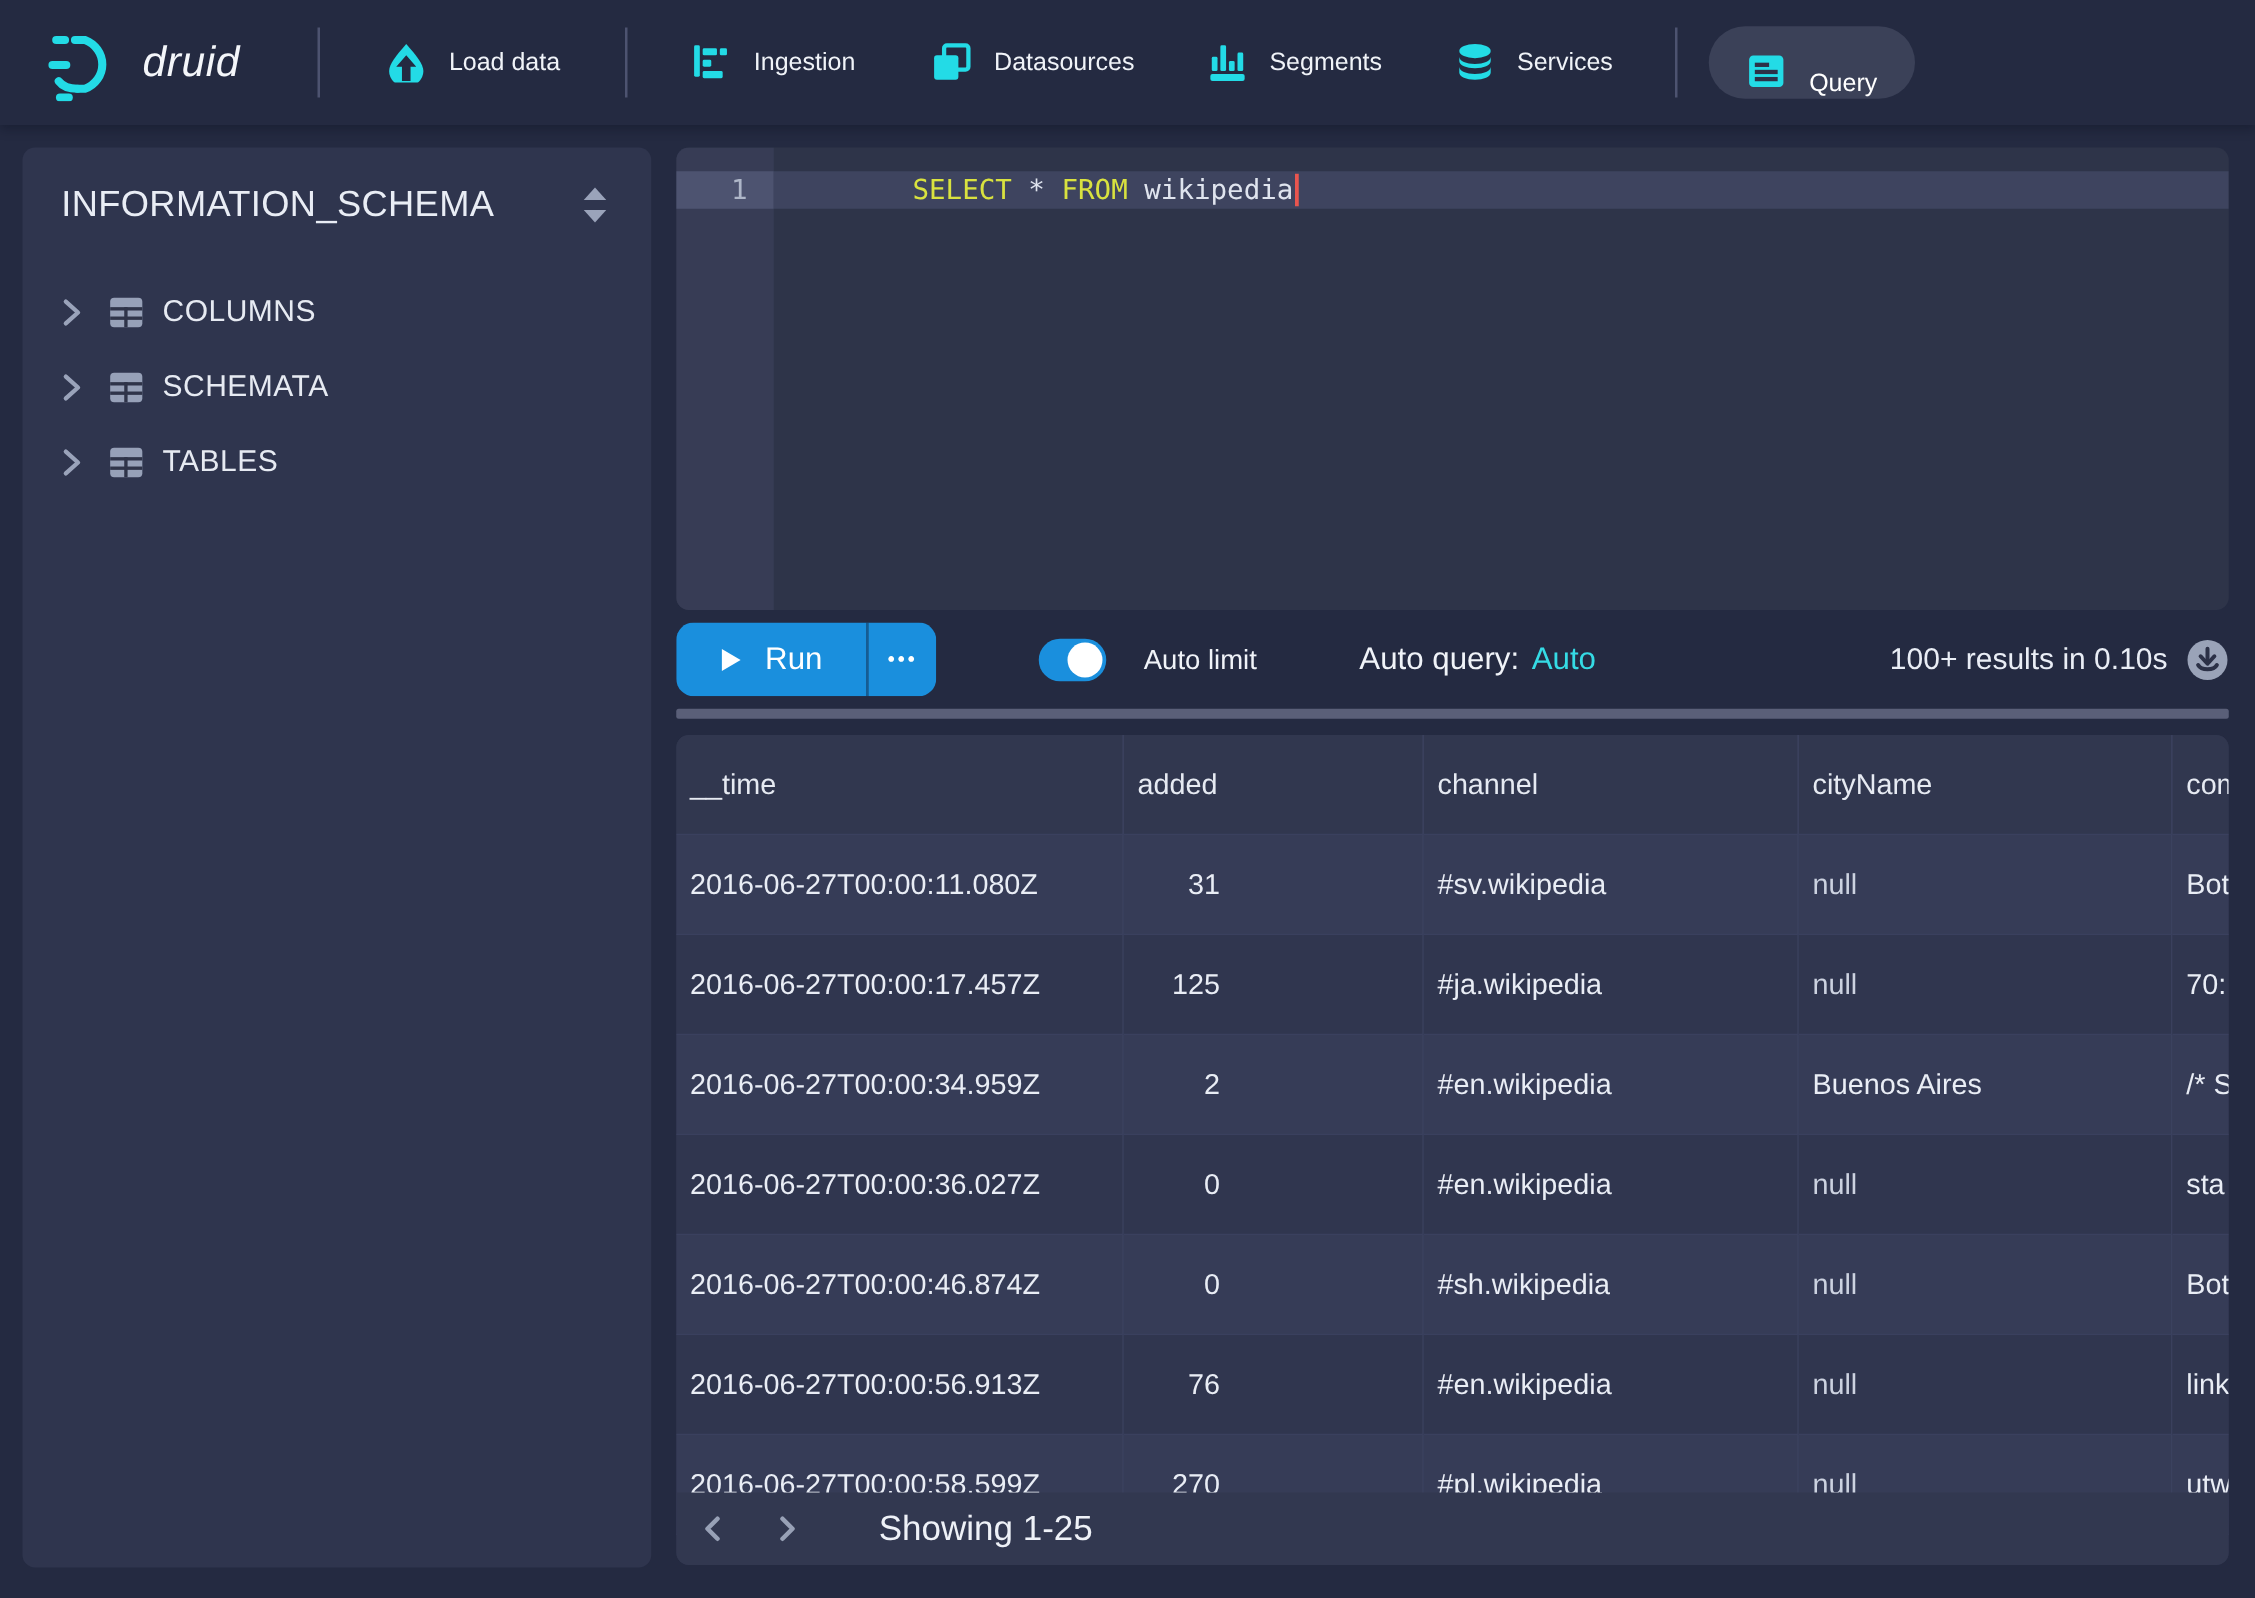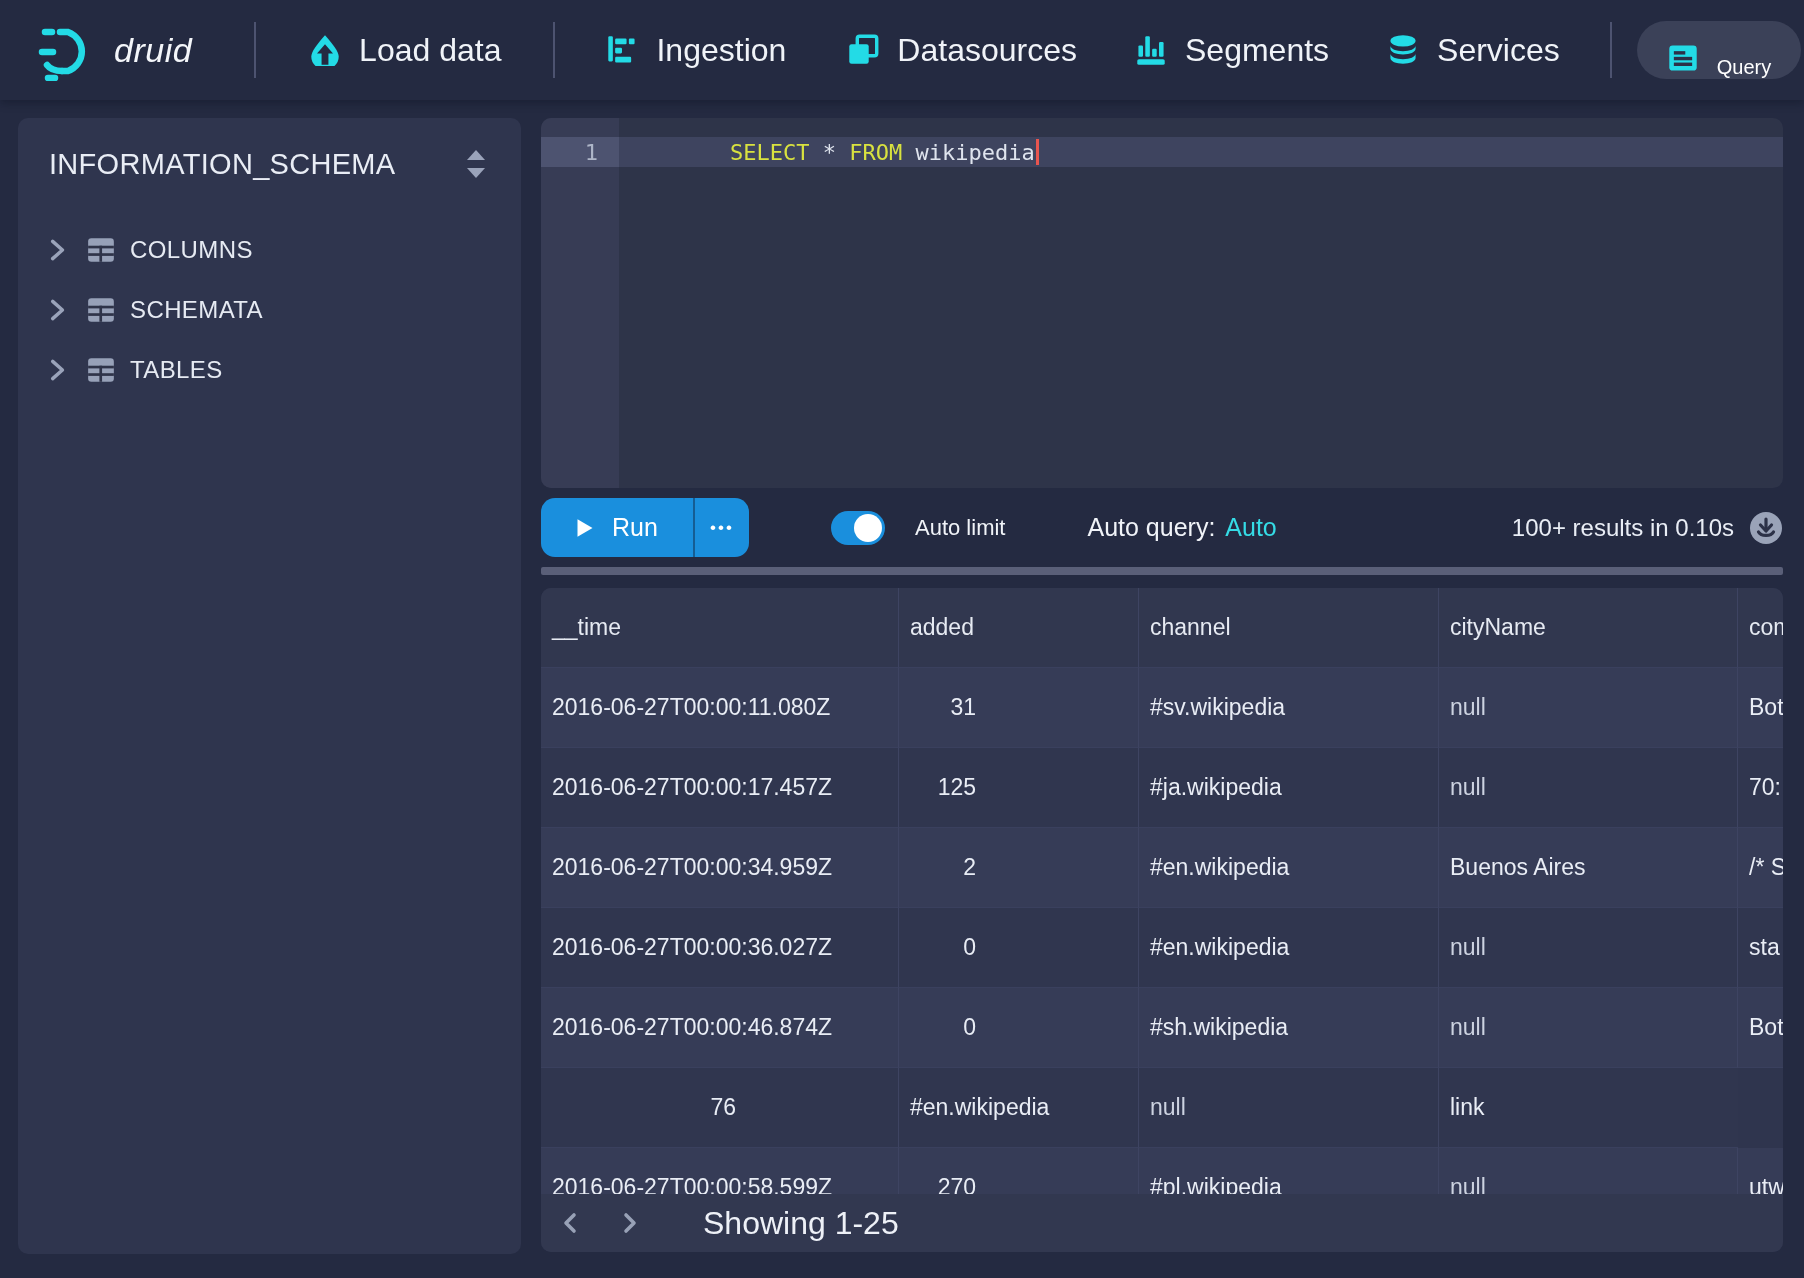--- a/index.html
+++ b/index.html
@@ -29,21 +29,21 @@
     box-shadow:0 3px 8px rgba(10,14,28,.35);
   }
   .brand{display:flex;align-items:center;gap:14px;margin-left:38px;cursor:pointer;}
   .brand-name{font-size:34px;color:#f4f6fa;letter-spacing:.5px;font-style:italic;font-weight:500;}
   .nav-divider{width:2px;height:56px;background:#4d5370;}
   .nav-divider.d1{margin-left:62px;}
   .nav-divider.d2{margin-left:52px;margin-right:2px;}
   .nav-divider.d3{margin-left:50px;margin-right:2px;}
   .nav-item{
     display:flex;align-items:center;gap:17px;
-    font-size:32px;color:#f0f3f8;cursor:pointer;white-space:nowrap;
+    font-size:20px;color:#f0f3f8;cursor:pointer;white-space:nowrap;
   }
   .nav-item .nicon{display:flex;align-items:center;justify-content:center;width:34px;height:34px;}
   .ni-load{margin-left:52px;}
   .ni-ingestion{margin-left:48px;}
   .ni-datasources{margin-left:60px;}
   .ni-segments{margin-left:57px;}
   .ni-services{margin-left:57px;}
   .nav-pill{
     margin-left:23px;height:58px;padding:0 30px;border-radius:29px;
     background:#3b4158;display:flex;align-items:flex-end;gap:18px;
@@ -149,21 +149,21 @@
   .t-body .t-row:nth-child(even) .cell{background:#30364f;}
   .cell.num{justify-content:flex-end;padding-right:162px;}
   .cell.null-cell{color:#ccd2e0;}
   .pagination{
     position:absolute;left:0;right:0;bottom:0;height:58px;
     background:#323850;display:flex;align-items:center;
   }
   .pg-btn{width:44px;height:44px;display:flex;align-items:center;justify-content:center;cursor:pointer;}
   .pg-prev{margin-left:8px;}
   .pg-next{margin-left:14px;}
-  .pg-text{margin-left:52px;font-size:32px;color:#eef1f7;}
+  .pg-text{margin-left:52px;font-size:28px;color:#eef1f7;}
 </style>
 </head>
 <body>
 
 <nav class="navbar">
   <div class="brand">
     <svg width="62" height="62" viewBox="0 0 62 62">
       <g stroke="#23dbe6" stroke-width="6.5" fill="none" stroke-linecap="round">
         <path d="M22 13 H30 A22 21 0 0 1 30 52 H24"></path>
         <line x1="7" y1="13" x2="14" y2="13"></line>
@@ -413,20 +413,21 @@
 
     <div class="t-row">
       <div class="cell c-time">2016-06-27T00:00:46.874Z</div>
       <div class="cell c-added num">0</div>
       <div class="cell c-channel">#sh.wikipedia</div>
       <div class="cell c-city null-cell">null</div>
       <div class="cell c-comment">Bot</div>
     </div>
 
     <div class="t-row">
+      <div class="cell c-time">2016-06-27T00:00:56.913Z</div>
       <div class="cell c-added num">76</div>
       <div class="cell c-channel">#en.wikipedia</div>
       <div class="cell c-city null-cell">null</div>
       <div class="cell c-comment">link</div>
     </div>
 
     <div class="t-row">
       <div class="cell c-time">2016-06-27T00:00:58.599Z</div>
       <div class="cell c-added num">270</div>
       <div class="cell c-channel">#pl.wikipedia</div>

